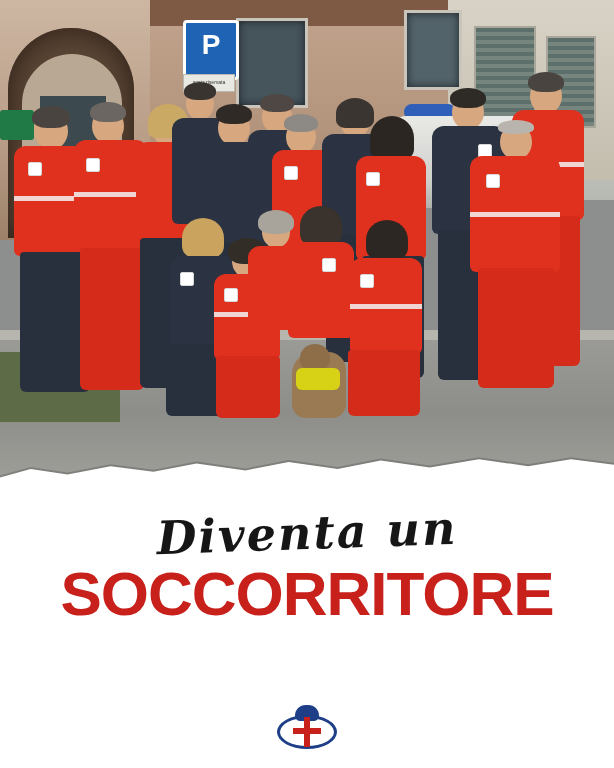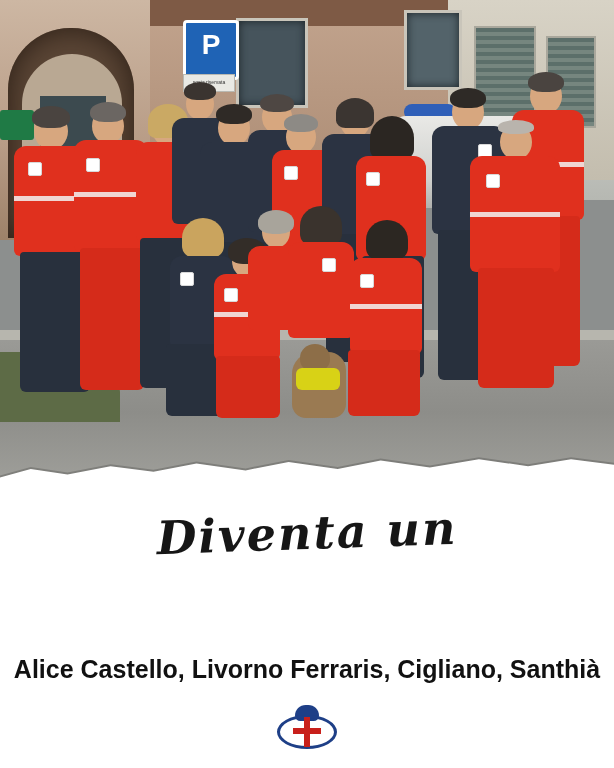--- a/index.html
+++ b/index.html
@@ -467,21 +467,21 @@
     <div class="dog"></div>
     <div class="dog-head"></div>
     <div class="dog-vest"></div>
   </div>
 
   <div class="tear-shadow"></div>
   <div class="tear"></div>
 
   <div class="textarea">
     <div class="script">Diventa un</div>
-    <div class="towns">Alice Castello, Livorno Ferraris, Cigliano, Santhià</div>
+    <div class="headline">SOCCORRITORE</div>
 
     <div class="logo">
       <div class="logo-owl"></div>
       <div class="logo-oval"></div>
       <div class="logo-cross-v"></div>
       <div class="logo-cross-h"></div>
     </div>
   </div>
 
 </div>

